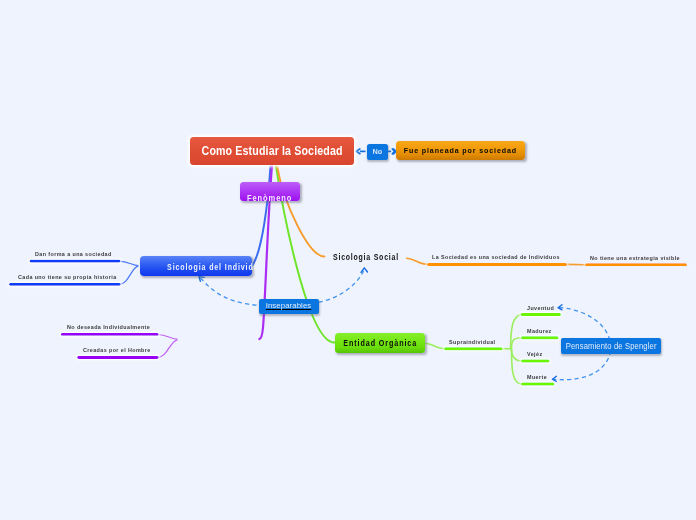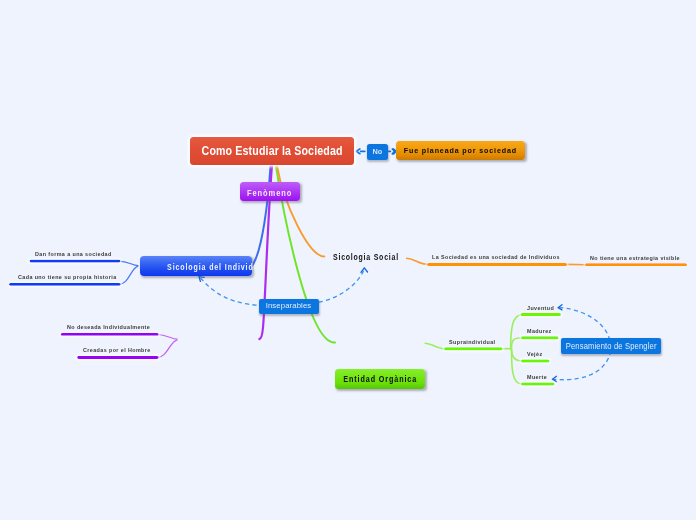--- a/index.html
+++ b/index.html
@@ -25,44 +25,44 @@
 
   
   .orangebox{left:396.1px;top:140.8px;width:128.6px;height:19.3px;border-radius:3.5px;
              background:linear-gradient(180deg,#f7a818 0%,#f29c0b 38%,#e28b04 74%,#cc7a02 100%);
              box-shadow:1.4px 1.8px 2.2px rgba(90,90,110,.45);}
   .orangebox .lbl{top:1.3px;font-size:7.1px;font-weight:700;color:#0a0a0a;letter-spacing:.85px;transform:scaleX(1.005) translateZ(0);}
 
   
   .fenomeno{left:239.8px;top:182.4px;width:60.6px;height:18.8px;border-radius:3.5px;
             background:linear-gradient(180deg,#bd5ef8 0%,#b140f5 38%,#a625f2 72%,#9d11f0 100%);
-            box-shadow:1.3px 1.8px 2.2px rgba(90,90,110,.45);}
+            box-shadow:1.3px 1.8px 2.2px rgba(90,90,110,.45);align-items:flex-end;}
   .fenomeno .lbl{top:1.6px;font-size:8.8px;font-weight:700;color:#f4e9fe;letter-spacing:1.1px;transform:scaleX(.850) translateZ(0);}
 
   
   .sicind{left:139.9px;top:255.9px;width:112.3px;height:19.8px;border-radius:4px;
           background:linear-gradient(180deg,#5b83f7 0%,#3463f3 38%,#1c48f0 72%,#0f37ef 100%);
           box-shadow:1.3px 1.8px 2.2px rgba(90,90,110,.45);padding-left:40px;}
   .sicind .lbl{top:1.3px;font-size:8.8px;font-weight:700;color:#eef3fe;letter-spacing:1.1px;transform:scaleX(.800) translateZ(0);}
 
   
   .histsoc{left:177.2px;top:329.4px;width:82.8px;height:20.1px;border-radius:3.5px;
            background:linear-gradient(180deg,#bd5ef8 0%,#b140f5 38%,#a625f2 72%,#9d11f0 100%);
            box-shadow:1.3px 1.8px 2.2px rgba(90,90,110,.45);}
   .histsoc .lbl{top:1.1px;font-size:8.8px;font-weight:700;color:#f4e9fe;letter-spacing:1.1px;transform:scaleX(.790) translateZ(0);}
 
   
   .entorg{left:335.3px;top:332.6px;width:89.4px;height:20.4px;border-radius:3.5px;
           background:linear-gradient(180deg,#86ee2c 0%,#76e815 38%,#6ade0a 72%,#56c407 100%);
-          box-shadow:1.3px 1.8px 2.2px rgba(90,90,110,.45);margin-top:36px;}
+          box-shadow:1.3px 1.8px 2.2px rgba(90,90,110,.45);}
   .entorg .lbl{top:1.1px;font-size:8.8px;font-weight:700;color:#0d0d0d;letter-spacing:1.1px;transform:scaleX(.815) translateZ(0);}
 
   
   .insep{left:259px;top:299px;width:59.5px;height:14.9px;border-radius:2px;
-         background:#0c76e0;box-shadow:0.9px 1.3px 2px rgba(90,90,110,.4);}
+         background:#0c76e0;box-shadow:0.9px 1.3px 2px rgba(90,90,110,.4);text-decoration:underline;}
   .insep .lbl{font-size:8px;font-weight:400;color:#e1ebfb;letter-spacing:.1px;transform:scaleX(.970) translateZ(0);}
 
   
   .spengler{left:560.9px;top:337.8px;width:100.3px;height:16.3px;border-radius:2px;
             background:#0c76e0;box-shadow:0.9px 1.3px 2px rgba(90,90,110,.4);align-items:center;}
   .spengler .lbl{font-size:8.6px;font-weight:400;color:#e1ebfb;letter-spacing:.15px;transform:scaleX(.888) translateZ(0);}
 
   
   .leaf .lbl{font-size:6.1px;font-weight:700;color:#3b3b3b;letter-spacing:.45px;transform:scaleX(.885) translateZ(0);}
   .t-sicsoc{left:333.3px;top:252.6px;}

